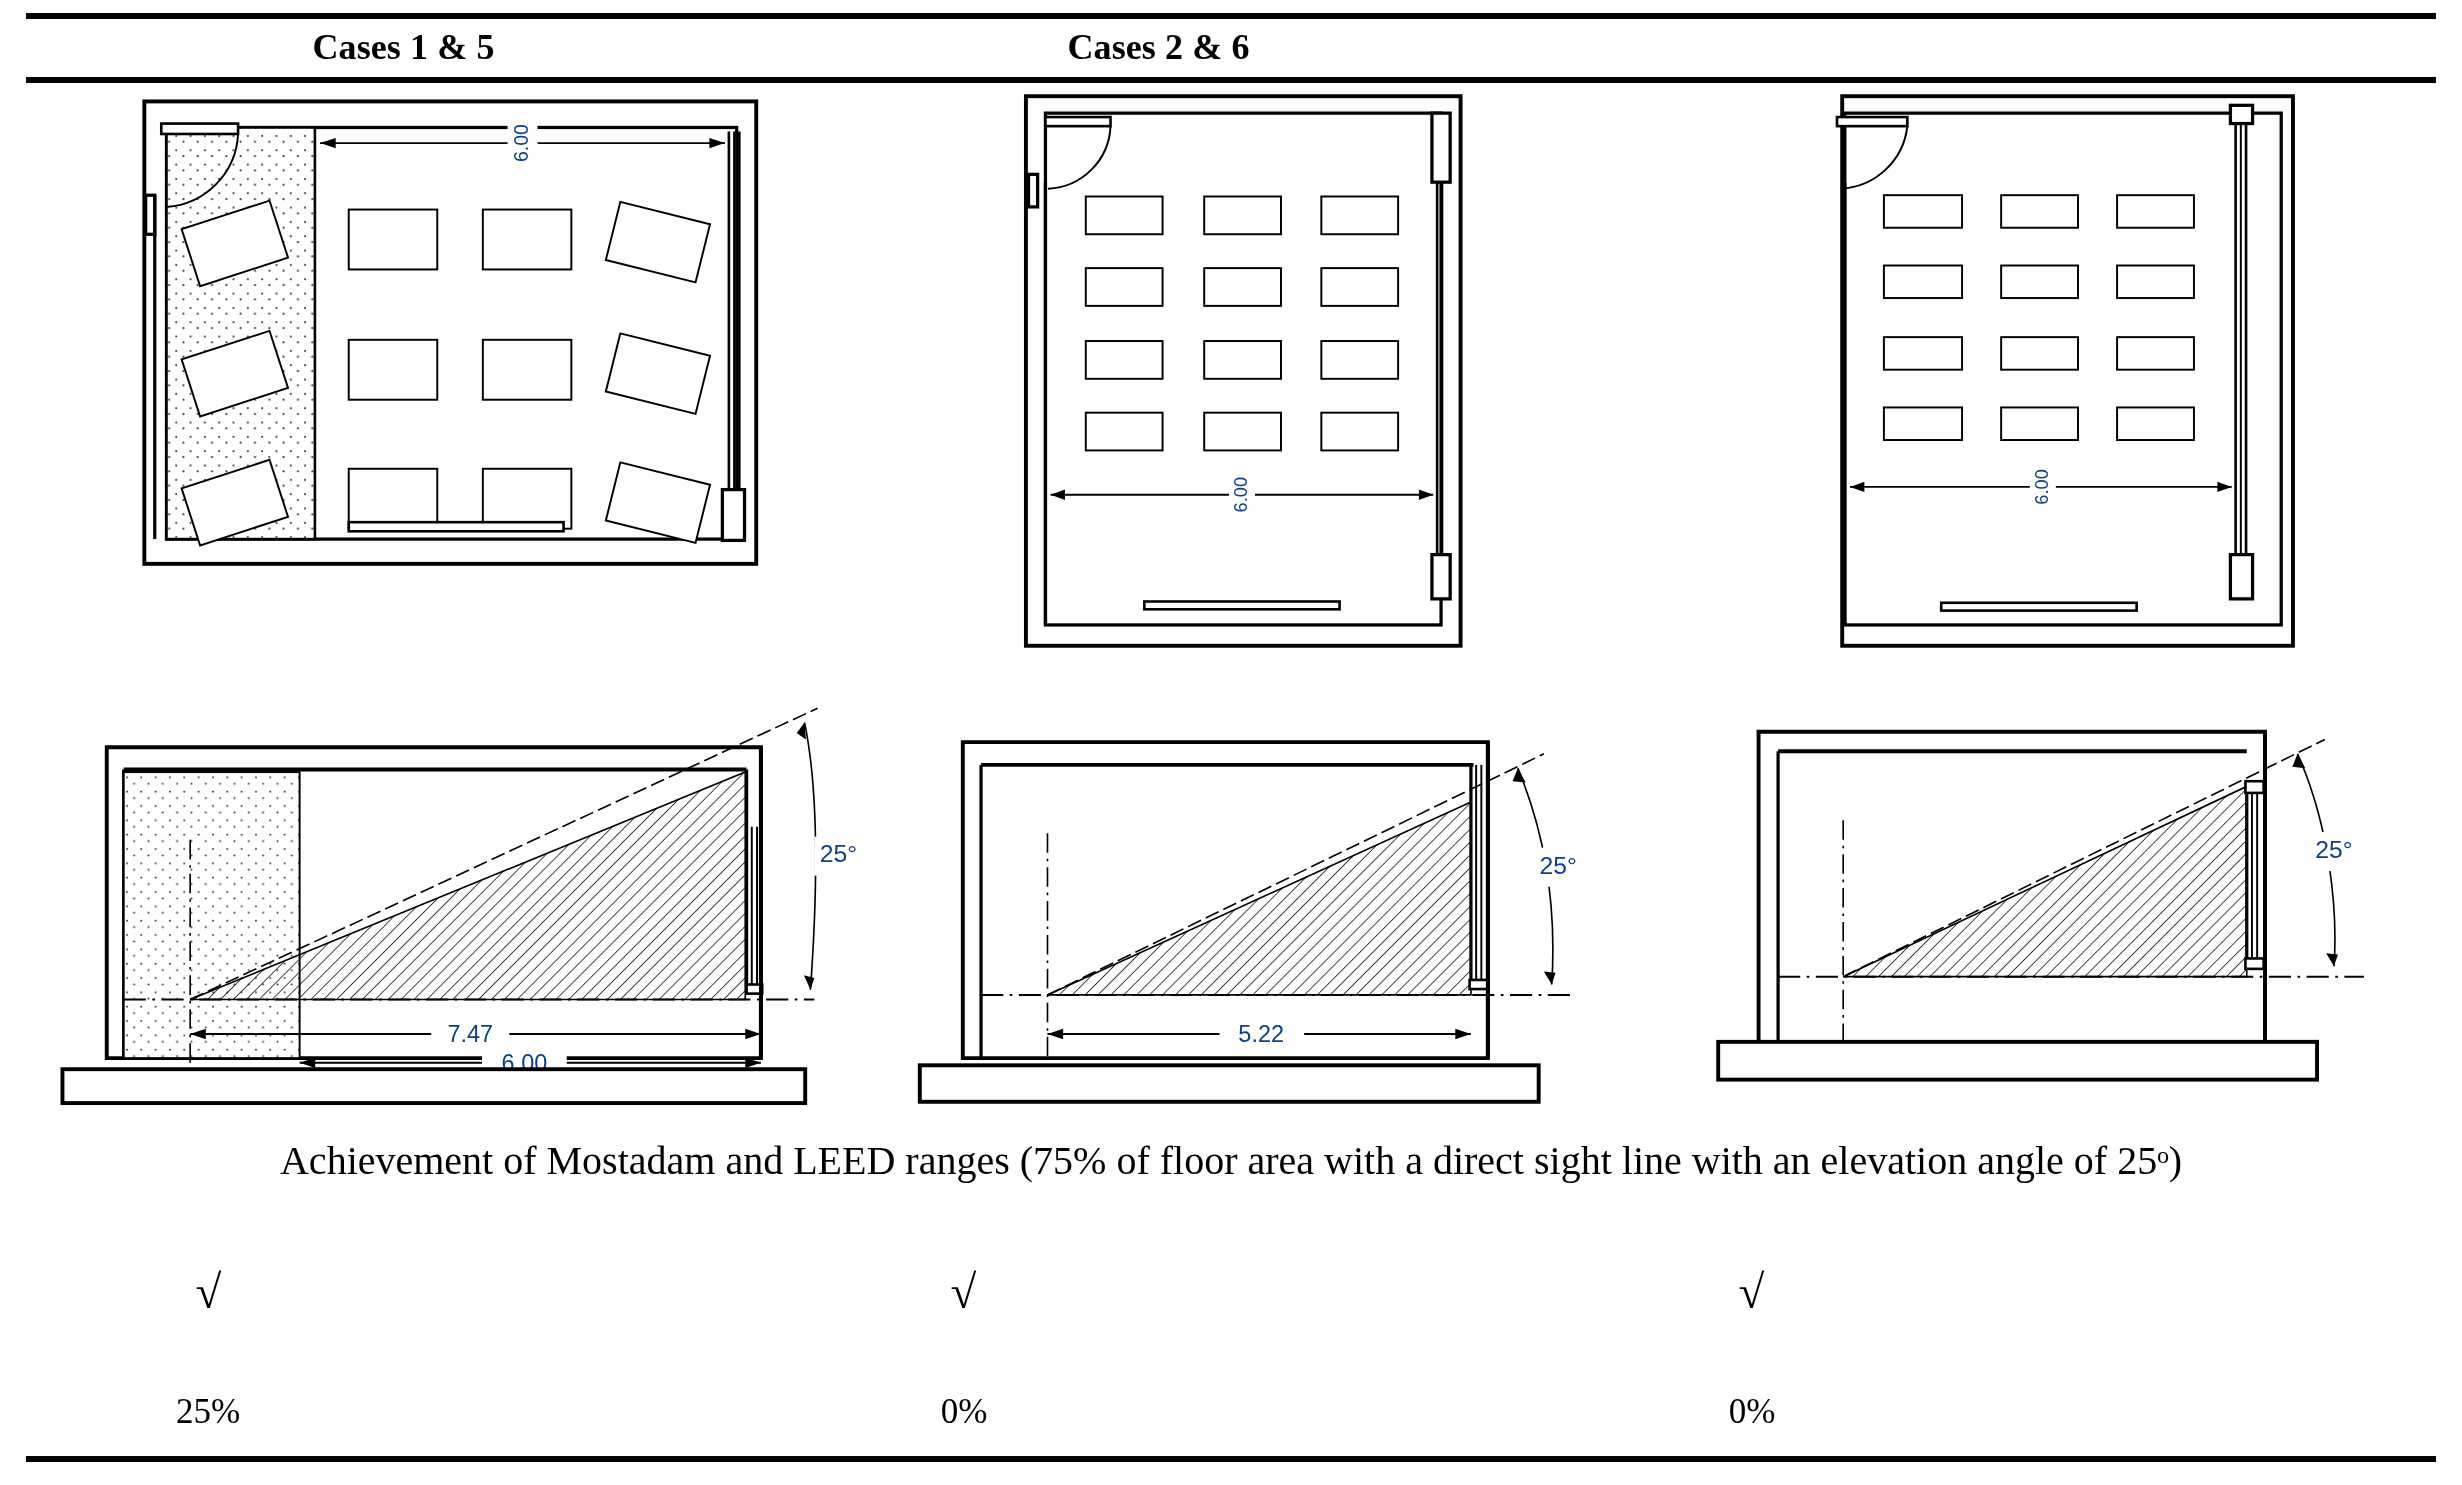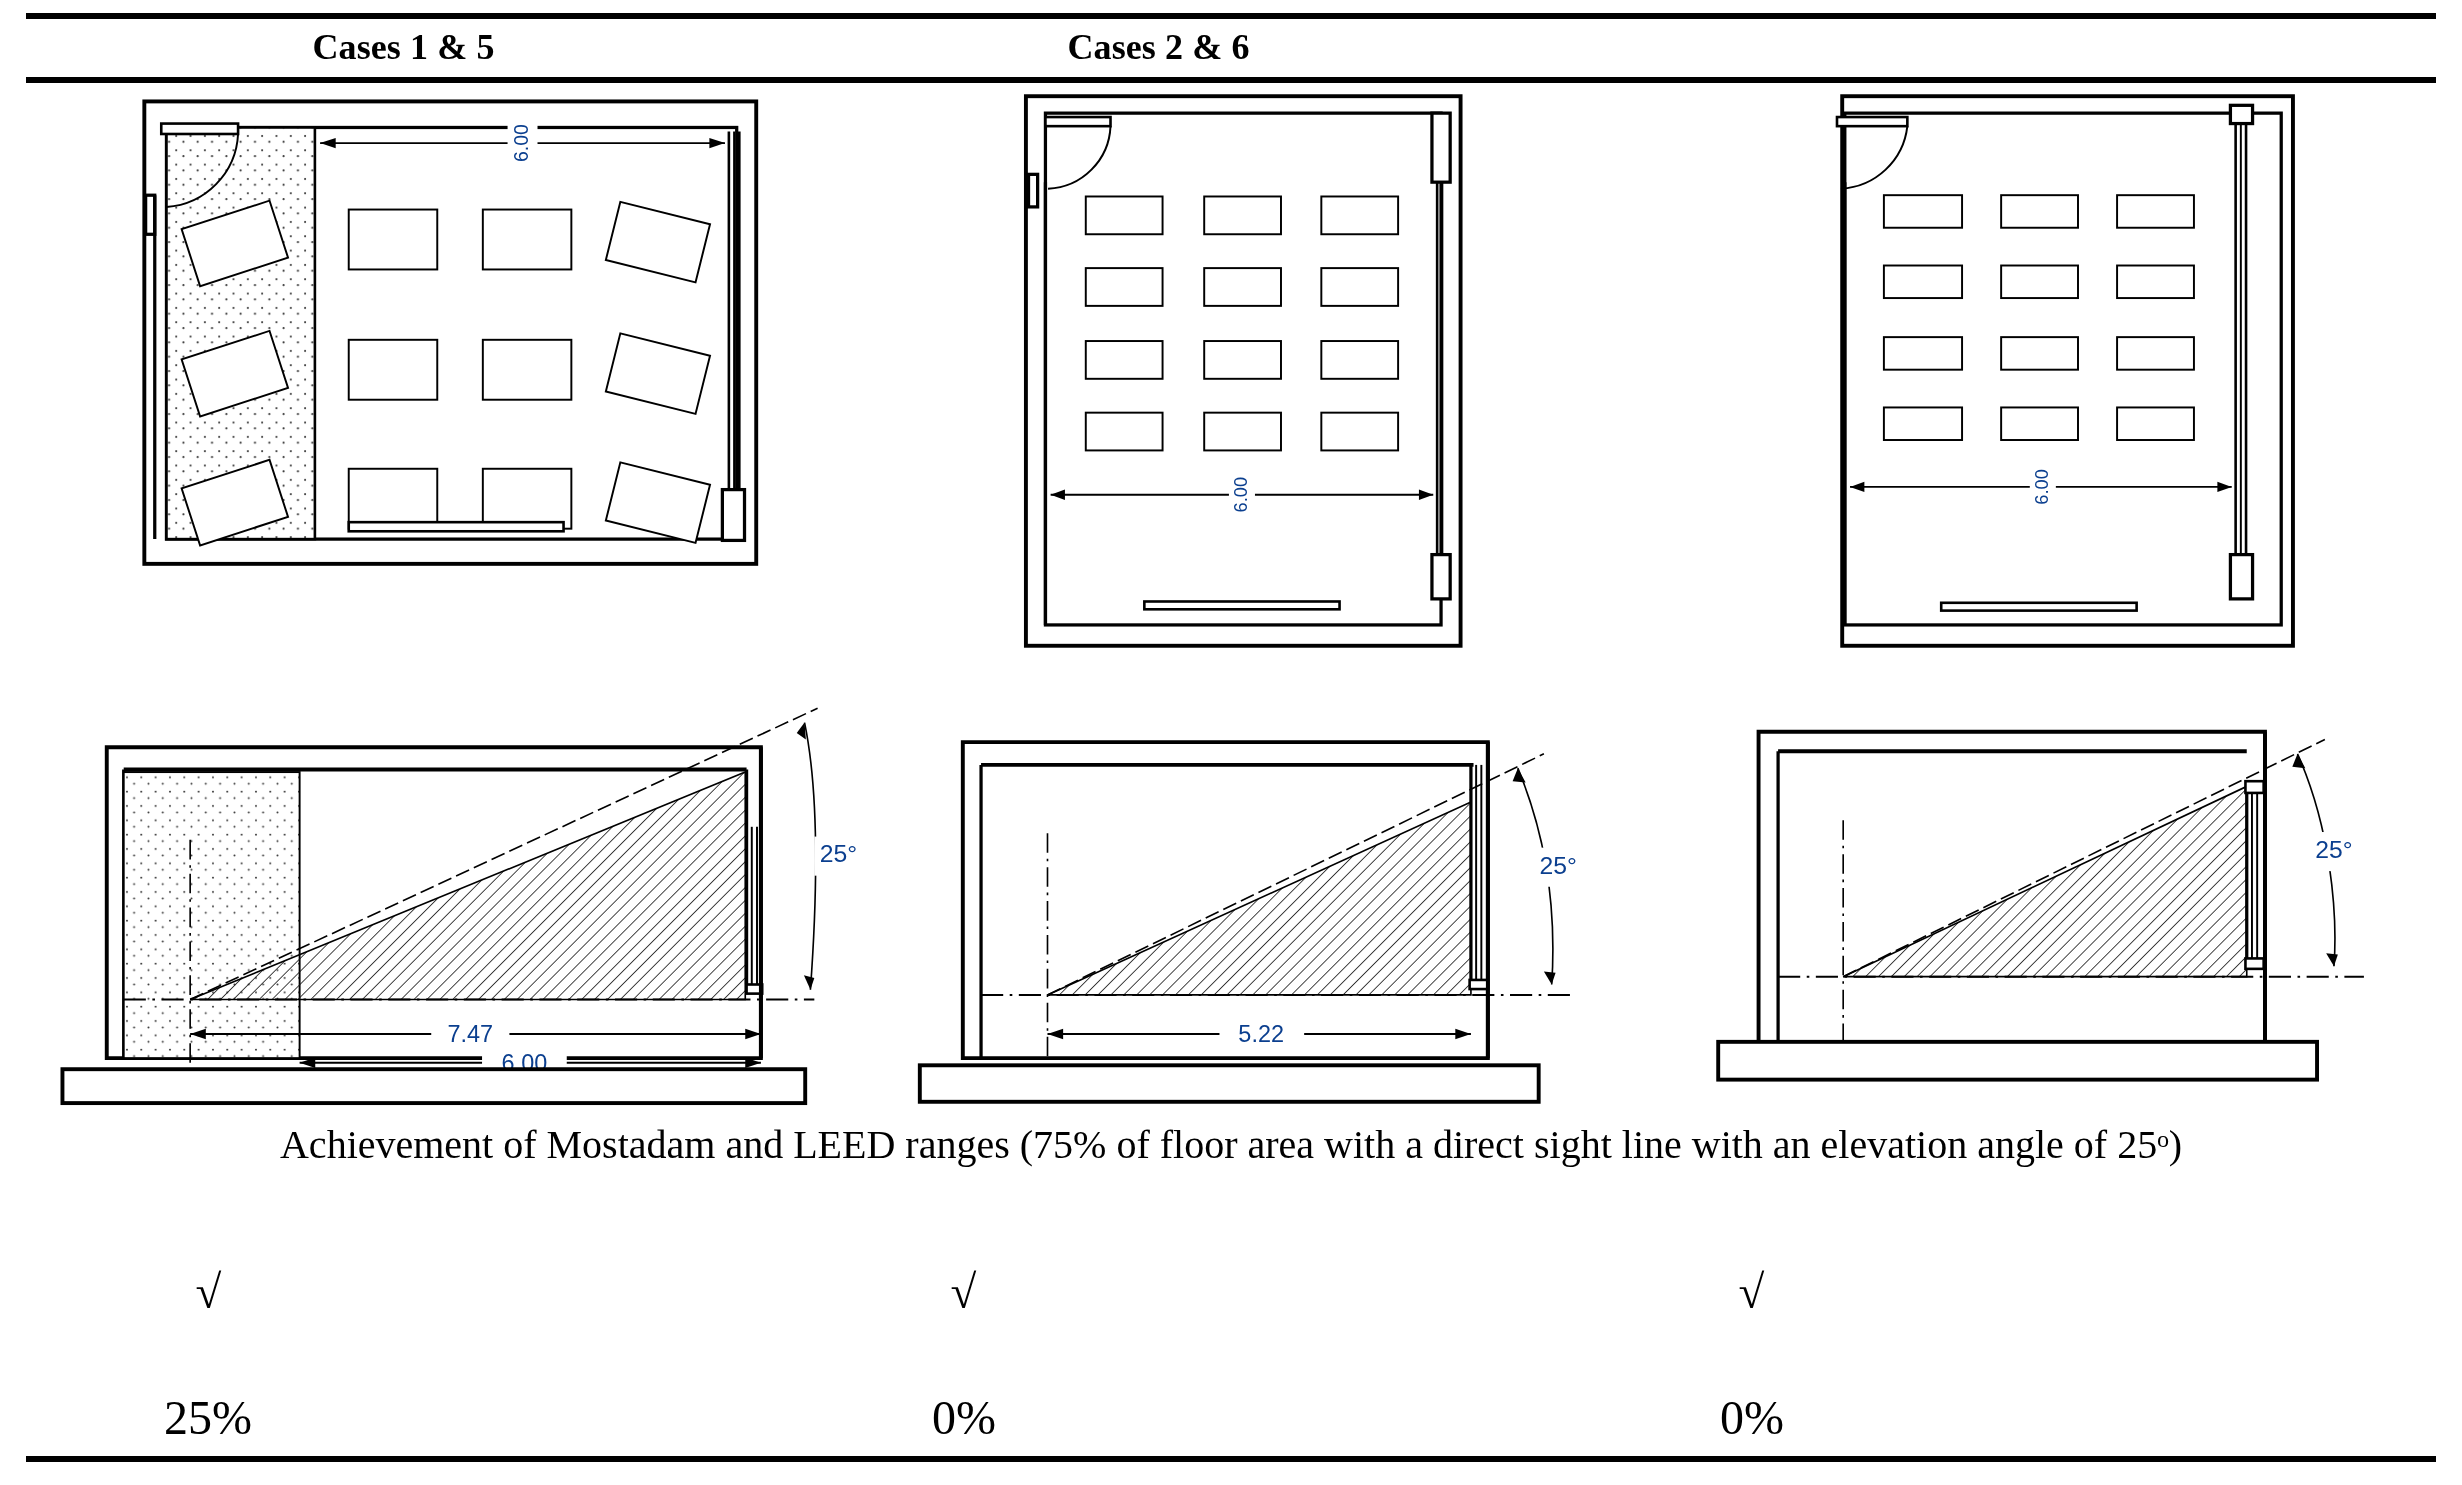--- a/index.html
+++ b/index.html
@@ -15,25 +15,25 @@
 
   
   .hdr{position:absolute;top:19.5px;height:55px;display:flex;align-items:center;justify-content:center;
        font-weight:bold;font-size:36px;letter-spacing:0.1px;}
 
   
   .dwg{position:absolute;}
   .dwg svg{display:block;width:100%;height:100%;overflow:visible;}
 
   
-  .caption{position:absolute;left:26px;width:2410px;text-align:center;font-size:40px;line-height:1.22;}
+  .caption{position:absolute;left:26px;width:2410px;text-align:center;font-size:40px;line-height:1.22;margin-top:16px;}
   .tickrow{position:absolute;left:26px;width:2410px;height:59px;}
   .tick{position:absolute;top:0;width:195px;text-align:center;font-size:47px;line-height:1;}
   .pctrow{position:absolute;left:26px;width:2410px;height:59px;}
-  .pct{position:absolute;top:0;width:260px;text-align:center;font-size:48px;line-height:1;}
+  .pct{position:absolute;top:0;width:260px;text-align:center;font-size:35px;line-height:1;}
 </style>
 </head>
 <body>
 
 <div class="page">
 
   <div class="rule rule-top"></div>
   <div class="rule rule-head"></div>
   <div class="rule rule-bottom"></div>
 

